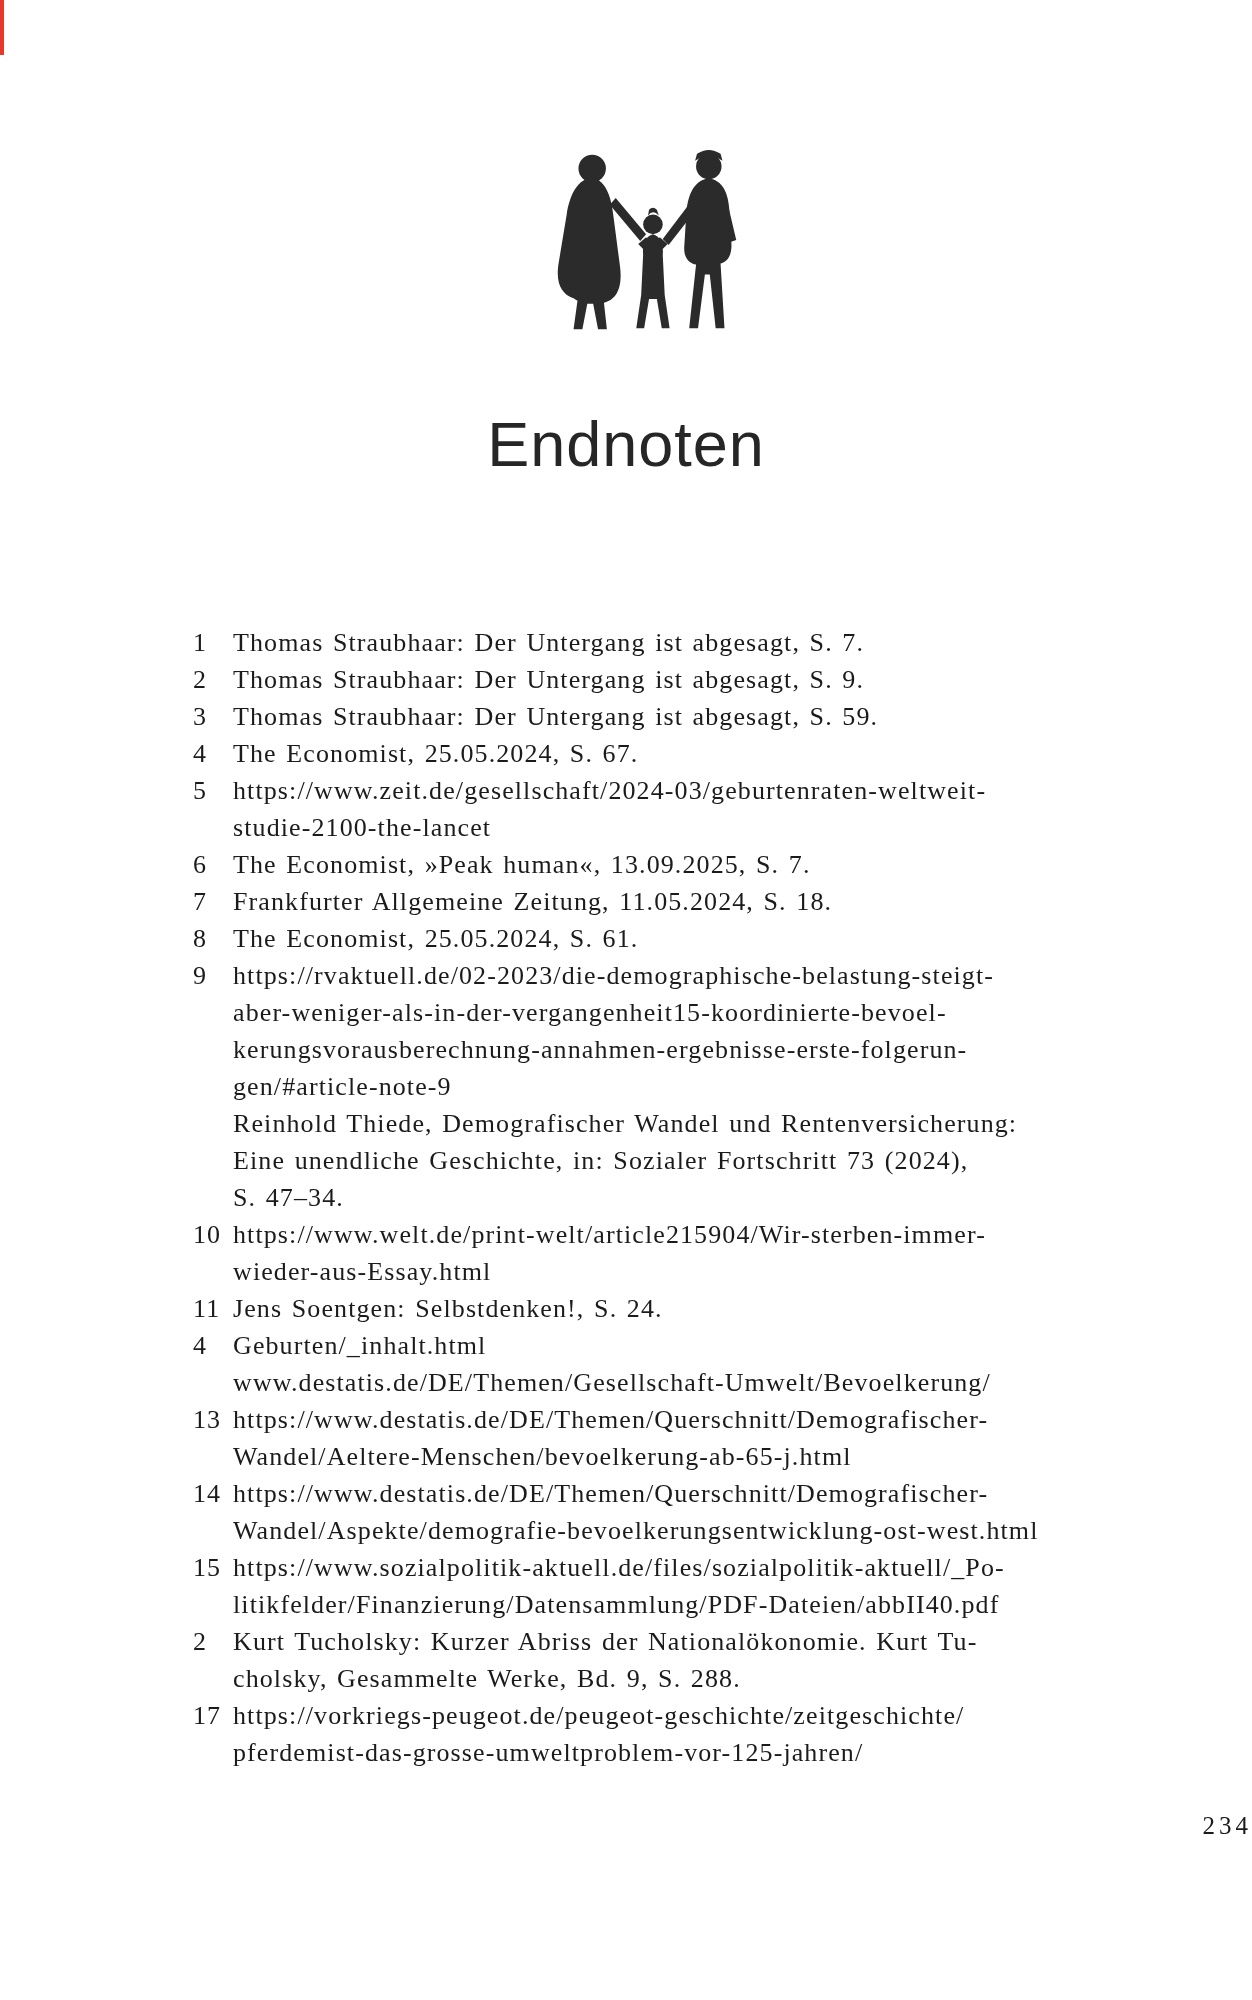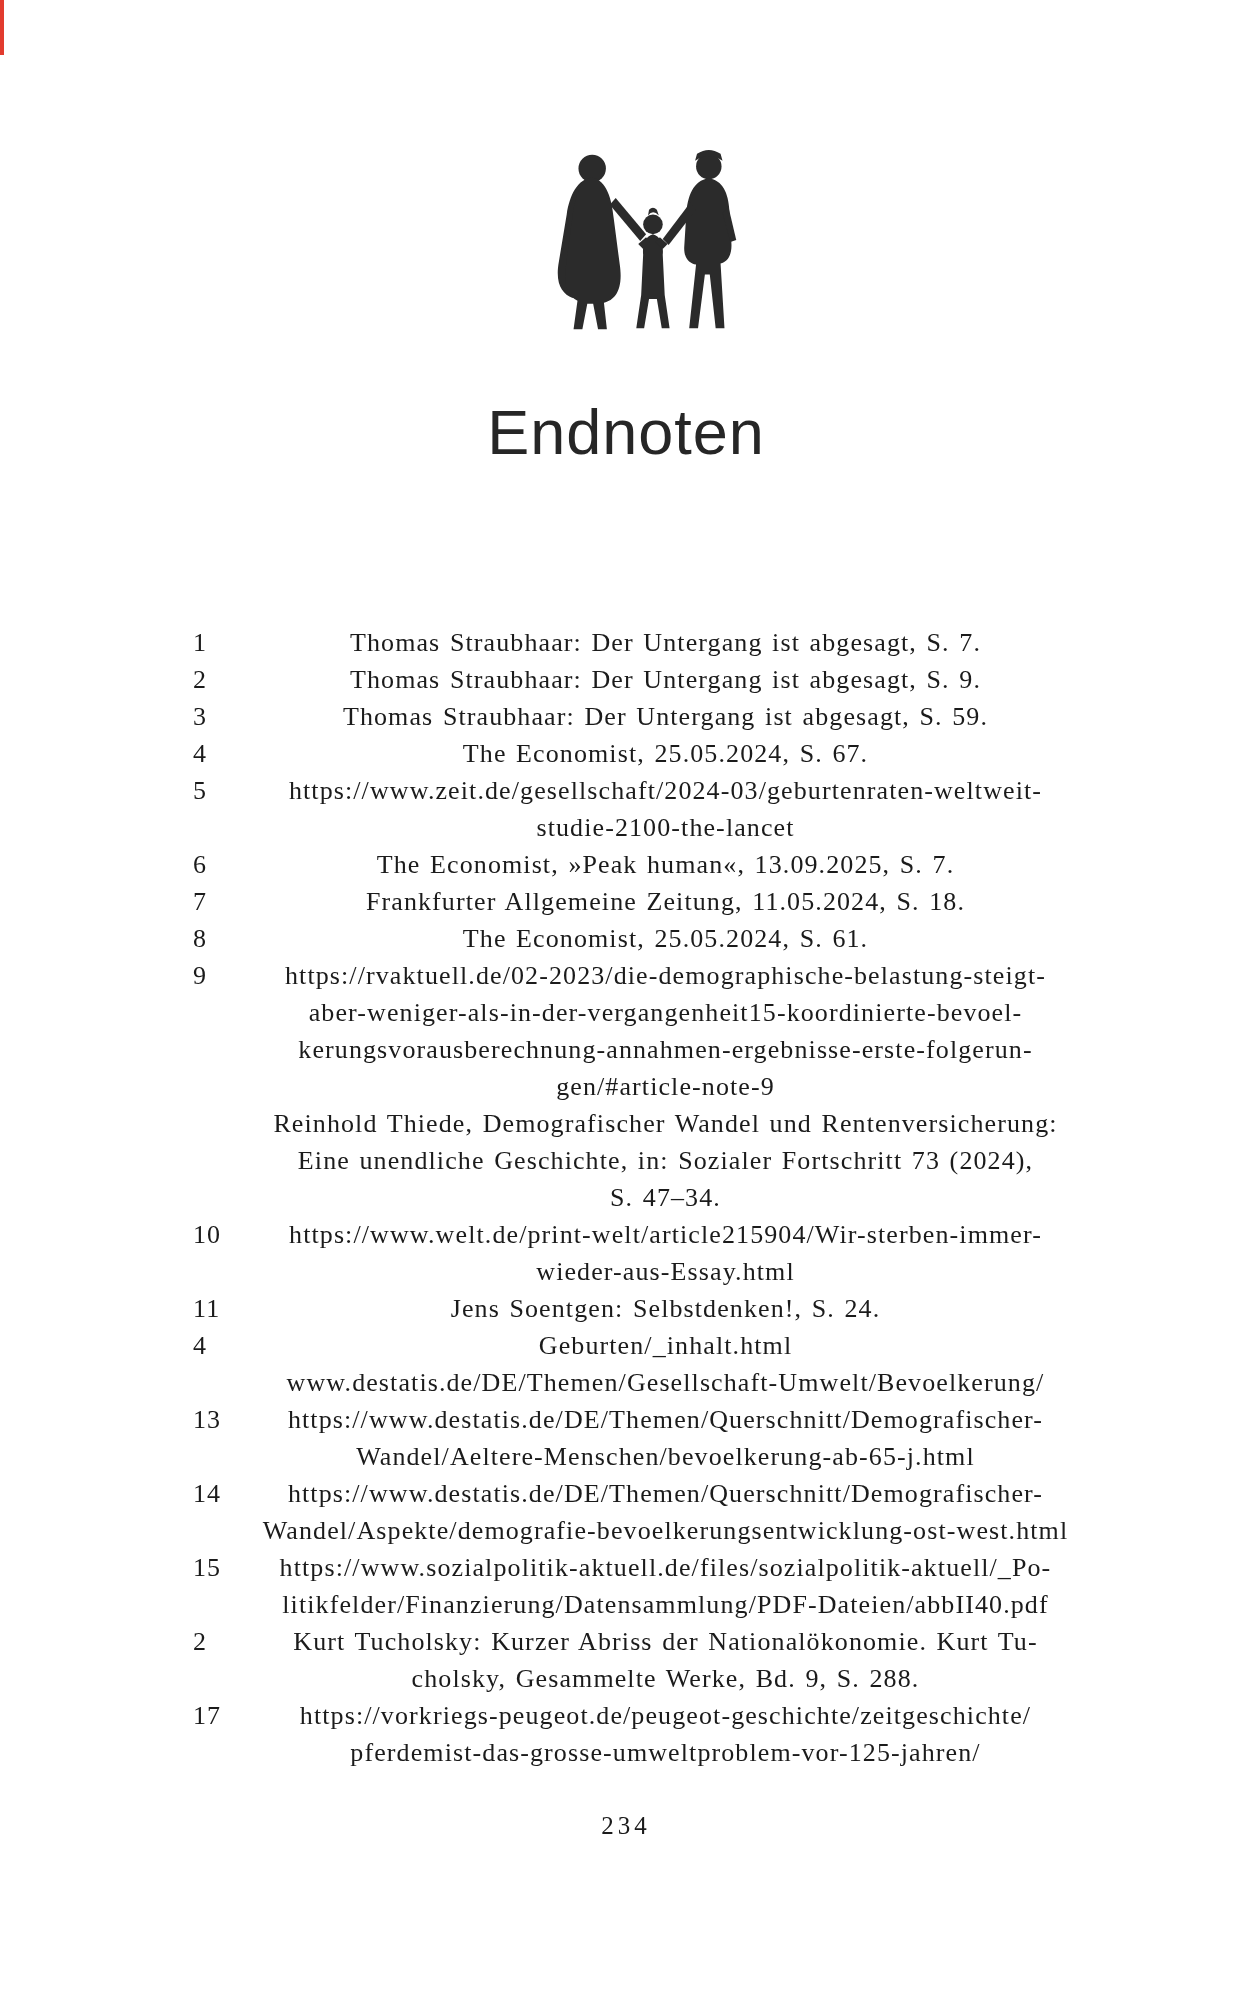--- a/index.html
+++ b/index.html
@@ -25,21 +25,21 @@
     left: 552px;
     top: 146px;
     width: 196px;
     height: 196px;
   }
   .family-icon svg { width: 100%; height: 100%; }
   .family-icon path, .family-icon circle, .family-icon ellipse { fill: #2b2b2b; }
 
   .page-title {
     position: absolute;
-    top: 396px;
+    top: 408px;
     left: 0;
     width: 100%;
     text-align: center;
     font-family: "Liberation Sans", sans-serif;
     font-weight: 500;
     font-size: 63px;
     letter-spacing: 1px;
     color: #262626;
   }
 
@@ -52,29 +52,29 @@
     line-height: 37px;
     letter-spacing: 1.1px;
     word-spacing: 2px;
     color: #1b1b1b;
   }
   .note { display: flex; align-items: flex-start; }
   .note .num {
     flex: 0 0 40px;
     width: 40px;
   }
-  .note .body { flex: 1 1 auto; text-align: center; }
+  .note .body { flex: 1 1 auto; }
   .note .line { white-space: nowrap; }
 
   .page-number {
     position: absolute;
     top: 1812px;
     left: 0;
     width: 100%;
-    text-align: center;
+    text-align: right;
     font-size: 25px;
     letter-spacing: 4px;
     color: #1b1b1b;
   }
 </style>
 </head>
 <body>
 
 <div class="scan-artifact"></div>
 

